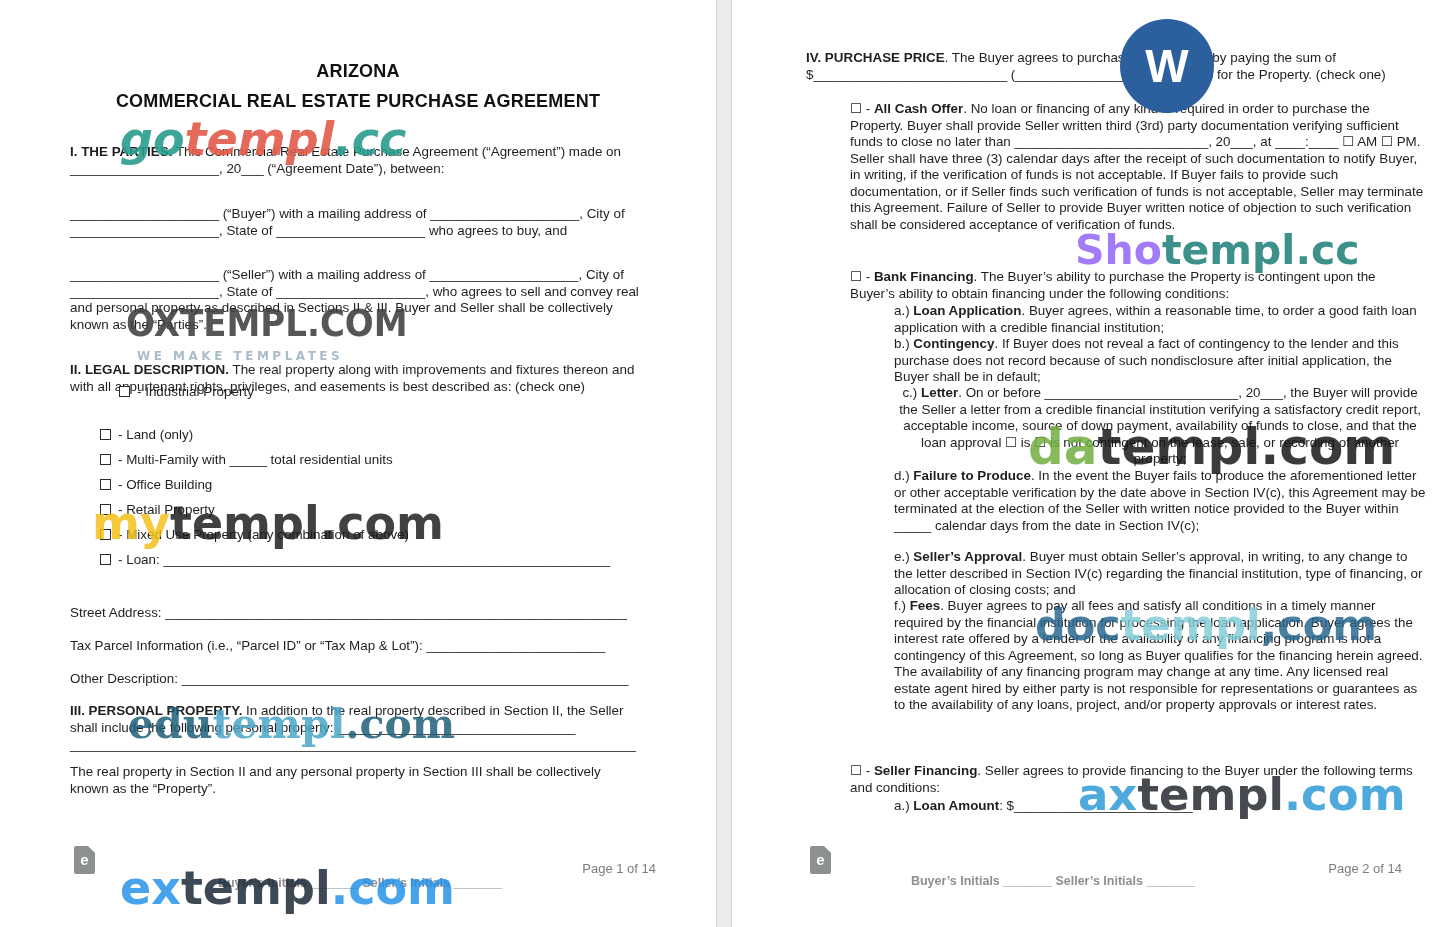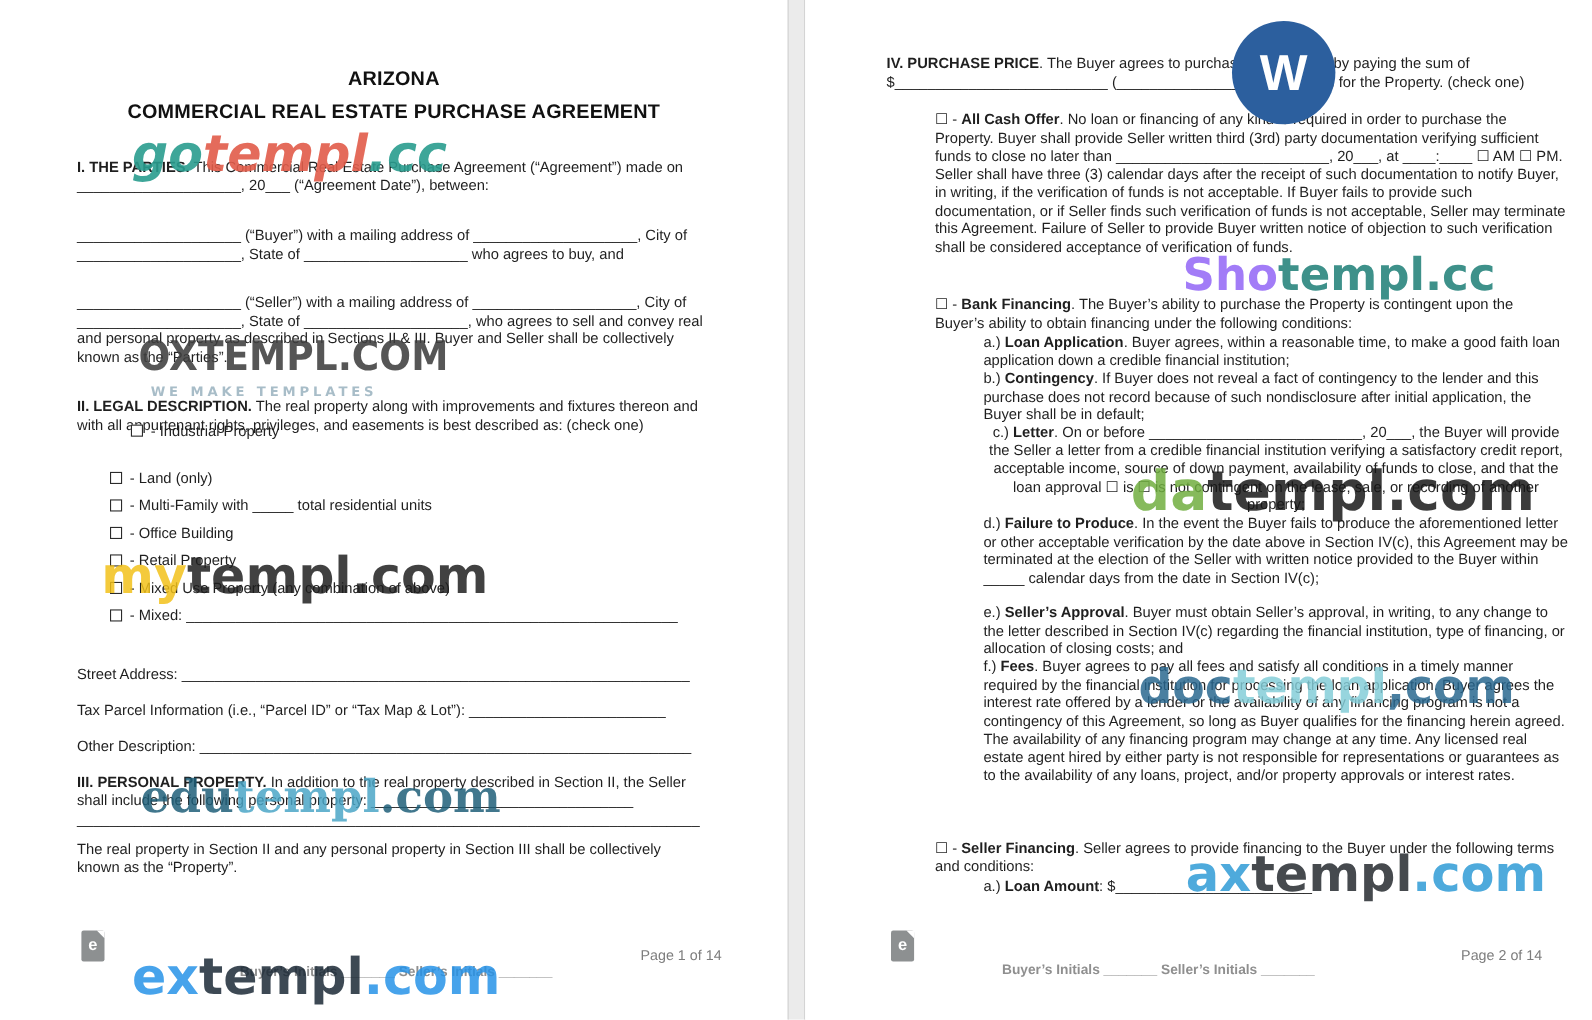--- a/index.html
+++ b/index.html
@@ -96,21 +96,21 @@
     <div class="chk-row" style="top:477px;">
       <span class="cbx"></span><span>- Office Building</span>
     </div>
     <div class="chk-row" style="top:502px;">
       <span class="cbx"></span><span>- Retail Property</span>
     </div>
     <div class="chk-row" style="top:527px;">
       <span class="cbx"></span><span>- Mixed Use Property (any combination of above)</span>
     </div>
     <div class="chk-row" style="top:552px;">
-      <span class="cbx"></span><span>- Mixed: ____________________________________________________________</span>
+      <span class="cbx"></span><span>- Loan: ____________________________________________________________</span>
     </div>
 
     <div class="para" style="left:70px; top:605px; width:580px; white-space:nowrap;">Street Address: ______________________________________________________________</div>
     <div class="para" style="left:70px; top:638px; width:580px; white-space:nowrap;">Tax Parcel Information (i.e., “Parcel ID” or “Tax Map &amp; Lot”): ________________________</div>
     <div class="para" style="left:70px; top:671px; width:580px; white-space:nowrap;">Other Description: ____________________________________________________________</div>
 
     <div class="para" style="left:70px; top:703px; width:572px;">
       <span class="b">III. PERSONAL PROPERTY.</span><span> In addition to the real property described in Section II, the Seller shall include the following personal property: ________________________________</span>
     </div>
     <div class="para" style="left:70px; top:737px; width:580px; white-space:nowrap;">____________________________________________________________________________</div>
@@ -133,21 +133,21 @@
 
     <div class="para" style="left:118px; top:101px; width:574px;">
       <span>☐ - </span><span class="b">All Cash Offer</span><span>. No loan or financing of any kind is required in order to purchase the Property. Buyer shall provide Seller written third (3rd) party documentation verifying sufficient funds to close no later than __________________________, 20___, at ____:____ ☐ AM ☐ PM. Seller shall have three (3) calendar days after the receipt of such documentation to notify Buyer, in writing, if the verification of funds is not acceptable. If Buyer fails to provide such documentation, or if Seller finds such verification of funds is not acceptable, Seller may terminate this Agreement. Failure of Seller to provide Buyer written notice of objection to such verification shall be considered acceptance of verification of funds.</span>
     </div>
 
     <div class="para" style="left:118px; top:269px; width:574px;">
       <span>☐ - </span><span class="b">Bank Financing</span><span>. The Buyer’s ability to purchase the Property is contingent upon the Buyer’s ability to obtain financing under the following conditions:</span>
     </div>
 
     <div class="para" style="left:162px; top:303px; width:532px;">
-      <span>a.) </span><span class="b">Loan Application</span><span>. Buyer agrees, within a reasonable time, to make a good faith loan application down a credible financial institution;</span>
+      <span>a.) </span><span class="b">Loan Application</span><span>. Buyer agrees, within a reasonable time, to order a good faith loan application with a credible financial institution;</span>
     </div>
     <div class="para" style="left:162px; top:336px; width:532px;">
       <span>b.) </span><span class="b">Contingency</span><span>. If Buyer does not reveal a fact of contingency to the lender and this purchase does not record because of such nondisclosure after initial application, the Buyer shall be in default;</span>
     </div>
     <div class="para" style="left:162px; top:385px; width:532px;text-align:center;">
       <span>c.) </span><span class="b">Letter</span><span>. On or before __________________________, 20___, the Buyer will provide the Seller a letter from a credible financial institution verifying a satisfactory credit report, acceptable income, source of down payment, availability of funds to close, and that the loan approval ☐ is ☐ is not contingent on the lease, sale, or recording of another property;</span>
     </div>
     <div class="para" style="left:162px; top:468px; width:532px;">
       <span>d.) </span><span class="b">Failure to Produce</span><span>. In the event the Buyer fails to produce the aforementioned letter or other acceptable verification by the date above in Section IV(c), this Agreement may be terminated at the election of the Seller with written notice provided to the Buyer within _____ calendar days from the date in Section IV(c);</span>
     </div>

